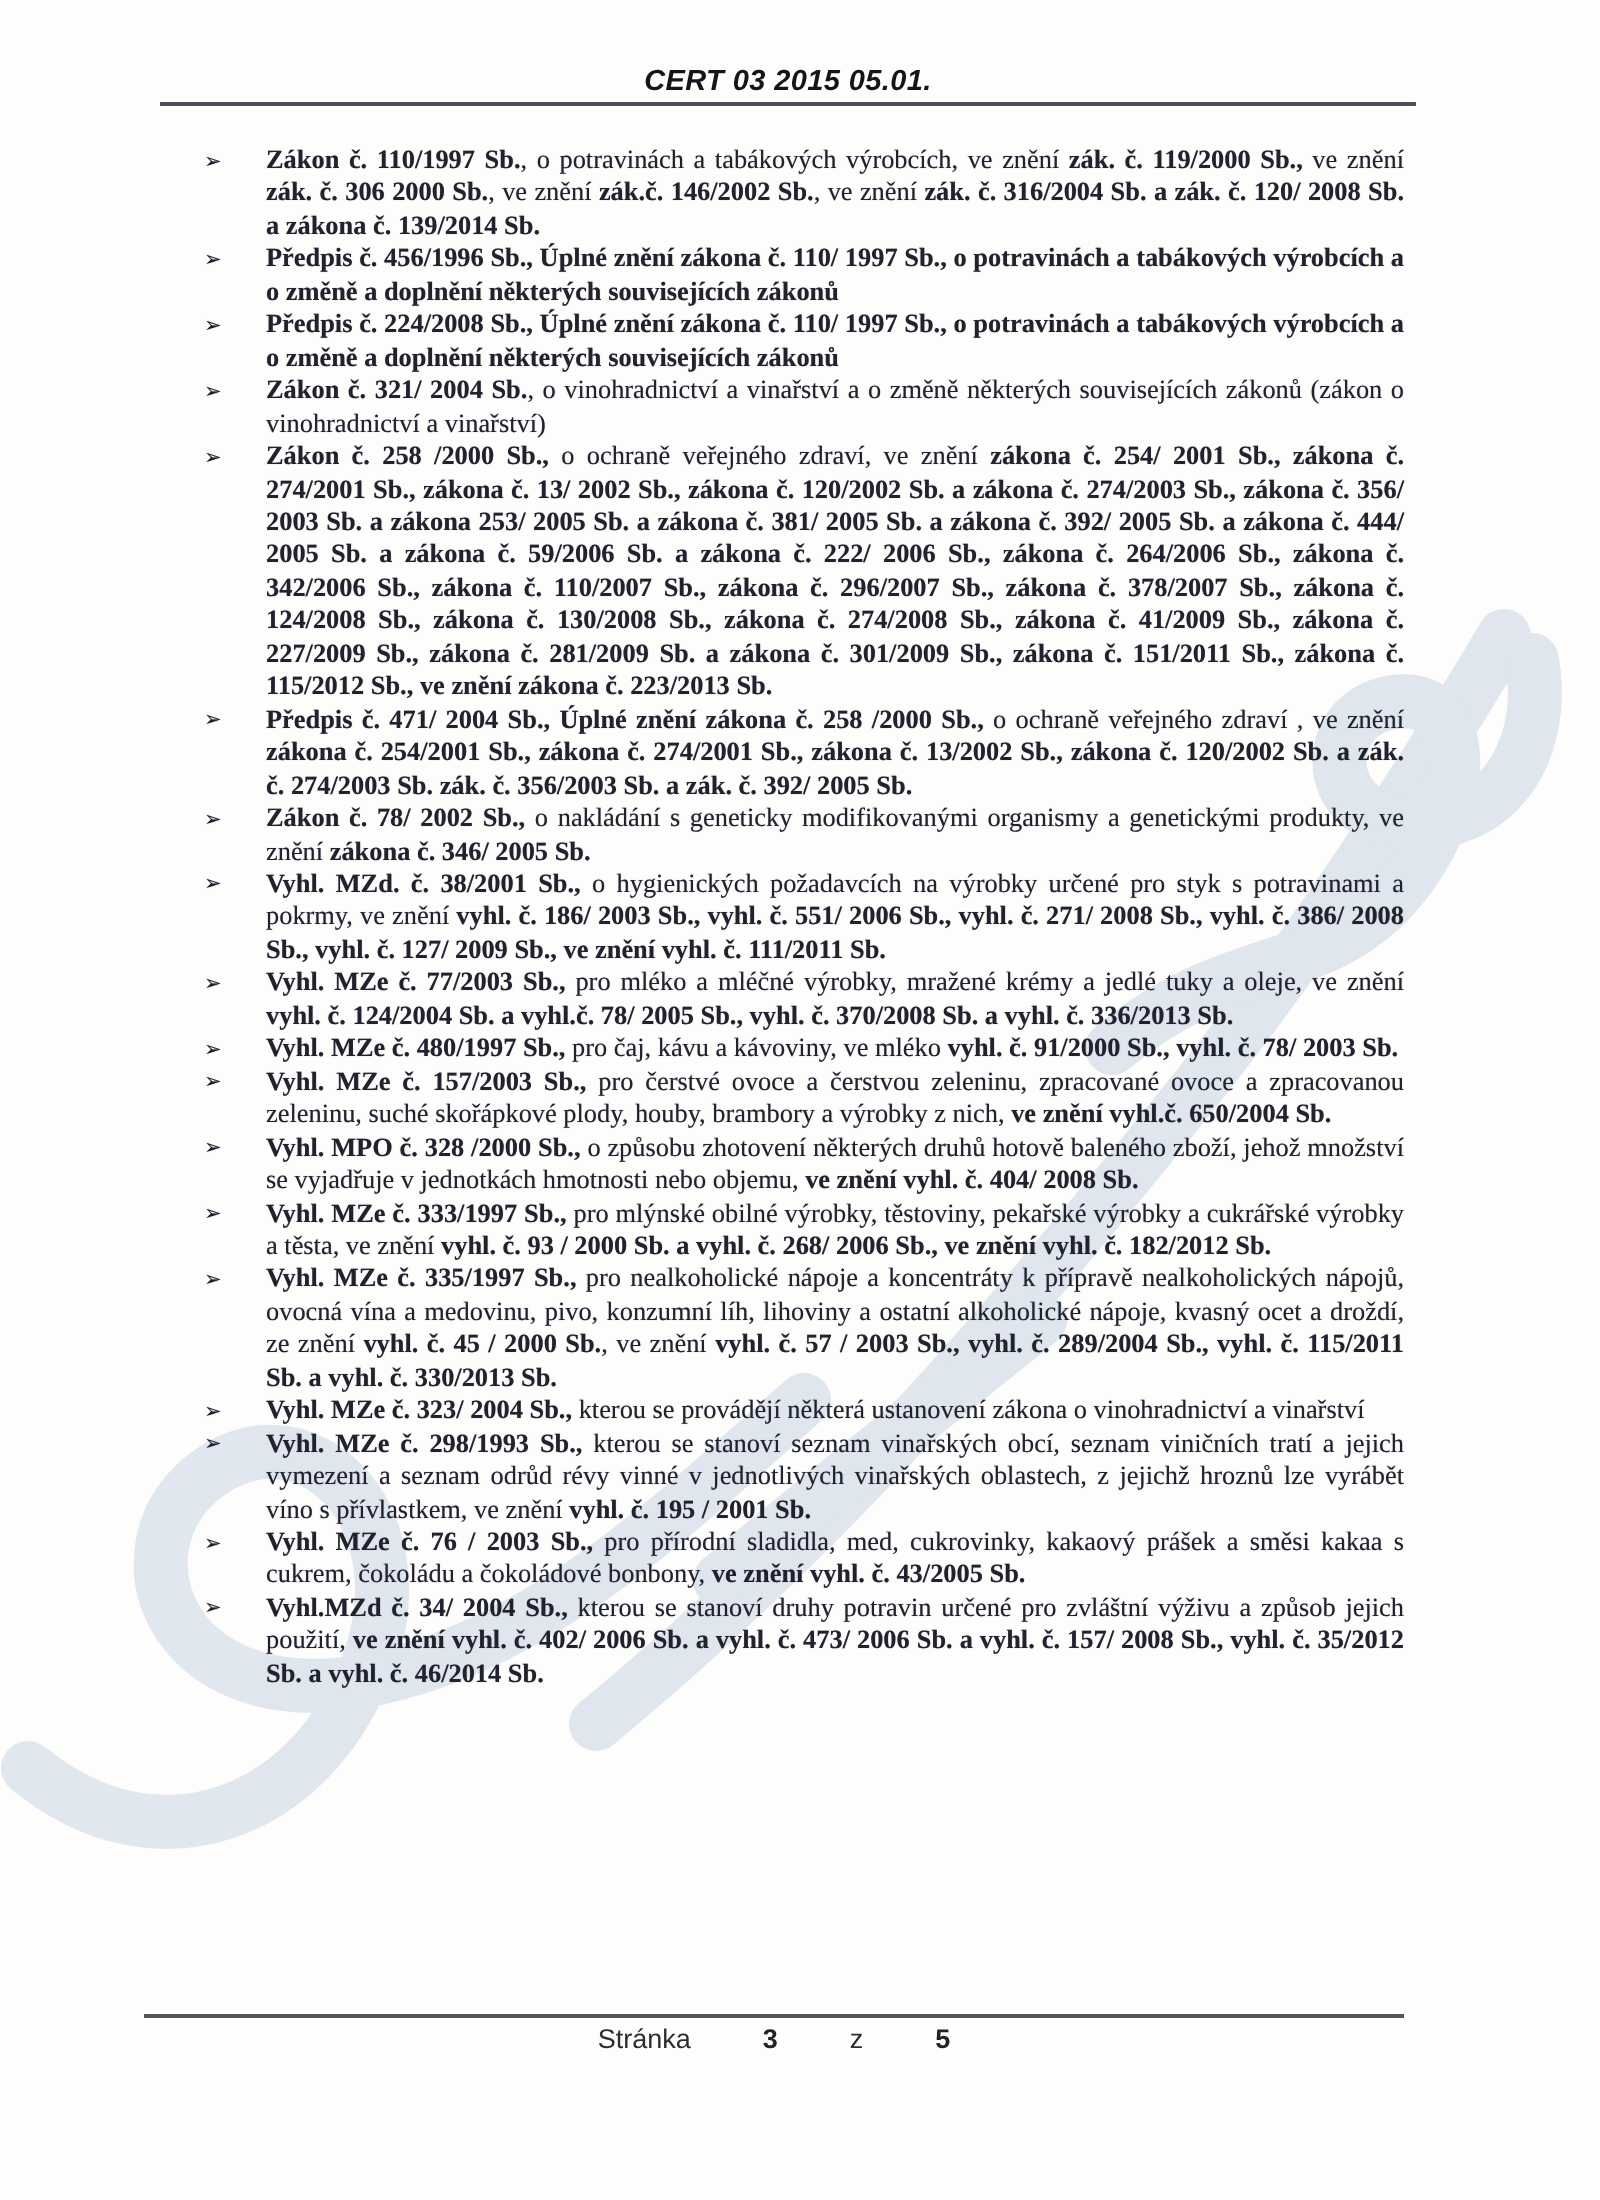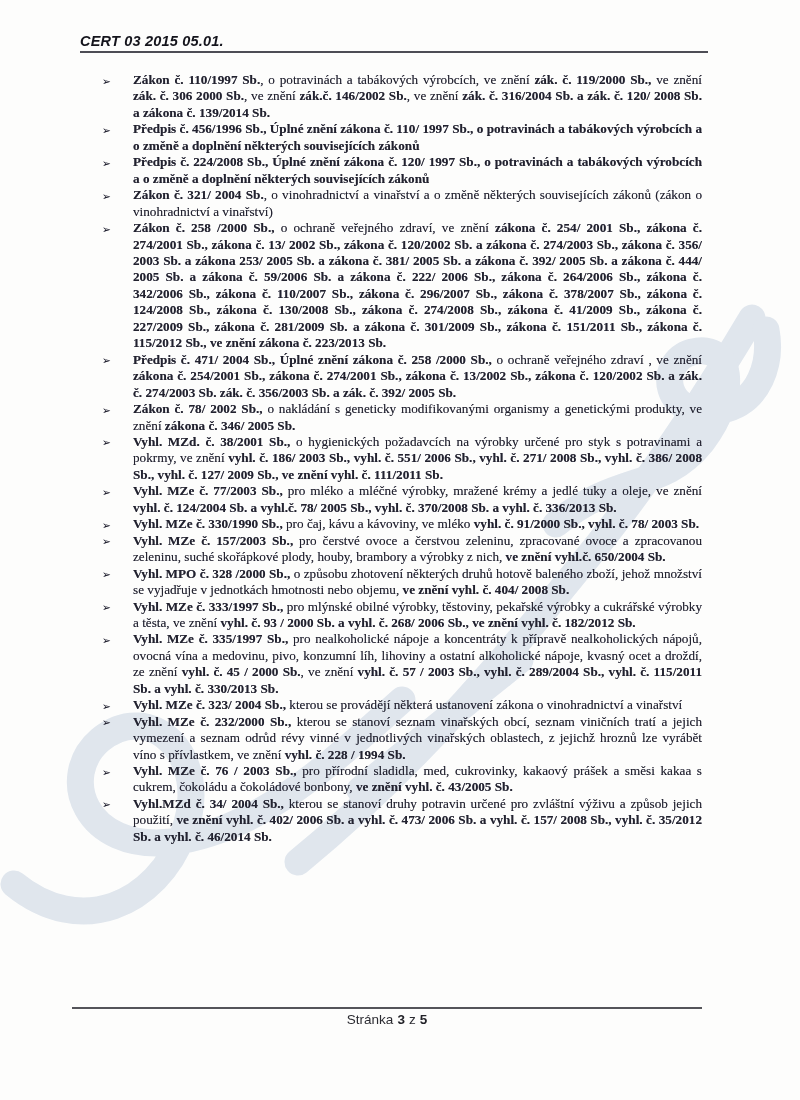--- a/index.html
+++ b/index.html
@@ -9,21 +9,21 @@
     position: relative;
     overflow: hidden;
     font-family: "Liberation Serif", serif;
   }
   .watermark {
     position: absolute; left: 0; top: 0; width: 800px; height: 1100px;
     z-index: 0; pointer-events: none;
   }
   .doc-code {
     position: absolute; top: 33px; left: 80px; width: 628px;
-    text-align: left;
+    text-align: center;
     font-family: "Liberation Sans", sans-serif;
     font-style: italic; font-weight: bold;
     font-size: 14.5px; color: #14141c;
     letter-spacing: 0.2px;
     z-index: 1;
   }
   .header-rule {
     position: absolute; top: 51px; left: 80px; width: 628px; height: 2px;
     background: #4d4d55; z-index: 1;
   }
@@ -52,55 +52,55 @@
     background: #54545a; z-index: 1;
   }
   .page-footer {
     position: absolute; top: 1012px; left: 72px; width: 630px;
     text-align: center;
     font-family: "Liberation Sans", sans-serif;
     font-size: 13.5px; color: #2c2c32;
     z-index: 1;
   }
   .page-footer .b { font-weight: bold; color: #222228; }
-  .page-footer span { margin: 0 2px; }
+  .page-footer span { margin: 0 18px; }
 </style>
 </head>
 <body>
 
 <svg class="watermark" viewBox="0 0 800 1100" xmlns="http://www.w3.org/2000/svg" aria-hidden="true">
   <g fill="none" stroke="#dde4ec" stroke-width="27" stroke-linecap="round" opacity="0.9">
     <path d="M 14 884 C 80 938 156 906 184 832 C 212 756 150 698 100 740 C 58 776 84 852 172 842 C 262 830 332 762 402 700"></path>
     <path d="M 298 862 C 420 762 520 642 600 542 C 660 466 708 392 752 318"></path>
     <path d="M 556 524 C 618 472 662 492 702 442 C 740 392 732 342 692 352 C 656 362 662 422 722 410 C 760 402 772 362 766 330"></path>
     <path d="M 360 790 C 420 740 470 700 520 660"></path>
   </g>
 </svg>
 
 <div class="doc-code">CERT 03 2015 05.01.</div>
 <div class="header-rule"></div>
 
 <div class="content">
   <ol class="law-list">
       <li><span class="marker">➢</span><span class="b">Zákon č. 110/1997 Sb.</span><span class="r">, o potravinách a tabákových výrobcích, ve znění </span><span class="b">zák. č. 119/2000 Sb.,</span><span class="r"> ve znění </span><span class="b">zák. č. 306 2000 Sb.</span><span class="r">, ve znění </span><span class="b">zák.č. 146/2002 Sb.</span><span class="r">, ve znění </span><span class="b">zák. č. 316/2004 Sb. a zák. č. 120/ 2008 Sb. a zákona č. 139/2014 Sb.</span></li>
       <li><span class="marker">➢</span><span class="b">Předpis č. 456/1996 Sb., Úplné znění zákona č. 110/ 1997 Sb., o potravinách a tabákových výrobcích a o změně a doplnění některých souvisejících zákonů</span></li>
-      <li><span class="marker">➢</span><span class="b">Předpis č. 224/2008 Sb., Úplné znění zákona č. 120/ 1997 Sb., o potravinách a tabákových výrobcích a o změně a doplnění některých souvisejících zákonů</span></li>
+      <li><span class="marker">➢</span><span class="b">Předpis č. 224/2008 Sb., Úplné znění zákona č. 110/ 1997 Sb., o potravinách a tabákových výrobcích a o změně a doplnění některých souvisejících zákonů</span></li>
       <li><span class="marker">➢</span><span class="b">Zákon č. 321/ 2004 Sb.</span><span class="r">, o vinohradnictví a vinařství a o změně některých souvisejících zákonů (zákon o vinohradnictví a vinařství)</span></li>
       <li><span class="marker">➢</span><span class="b">Zákon č. 258 /2000 Sb.,</span><span class="r"> o ochraně veřejného zdraví, ve znění </span><span class="b">zákona č. 254/ 2001 Sb., zákona č. 274/2001 Sb., zákona č. 13/ 2002 Sb., zákona č. 120/2002 Sb. a zákona č. 274/2003 Sb., zákona č. 356/ 2003 Sb. a zákona 253/ 2005 Sb. a zákona č. 381/ 2005 Sb. a zákona č. 392/ 2005 Sb. a zákona č. 444/ 2005 Sb. a zákona č. 59/2006 Sb. a zákona č. 222/ 2006 Sb., zákona č. 264/2006 Sb., zákona č. 342/2006 Sb., zákona č. 110/2007 Sb., zákona č. 296/2007 Sb., zákona č. 378/2007 Sb., zákona č. 124/2008 Sb., zákona č. 130/2008 Sb., zákona č. 274/2008 Sb., zákona č. 41/2009 Sb., zákona č. 227/2009 Sb., zákona č. 281/2009 Sb. a zákona č. 301/2009 Sb., zákona č. 151/2011 Sb., zákona č. 115/2012 Sb., ve znění zákona č. 223/2013 Sb.</span></li>
       <li><span class="marker">➢</span><span class="b">Předpis č. 471/ 2004 Sb., Úplné znění zákona č. 258 /2000 Sb.,</span><span class="r"> o ochraně veřejného zdraví , ve znění </span><span class="b">zákona č. 254/2001 Sb., zákona č. 274/2001 Sb., zákona č. 13/2002 Sb., zákona č. 120/2002 Sb. a zák. č. 274/2003 Sb. zák. č. 356/2003 Sb. a zák. č. 392/ 2005 Sb.</span></li>
       <li><span class="marker">➢</span><span class="b">Zákon č. 78/ 2002 Sb.,</span><span class="r"> o nakládání s geneticky modifikovanými organismy a genetickými produkty, ve znění </span><span class="b">zákona č. 346/ 2005 Sb.</span></li>
       <li><span class="marker">➢</span><span class="b">Vyhl. MZd. č. 38/2001 Sb.,</span><span class="r"> o hygienických požadavcích na výrobky určené pro styk s potravinami a pokrmy, ve znění </span><span class="b">vyhl. č. 186/ 2003 Sb., vyhl. č. 551/ 2006 Sb., vyhl. č. 271/ 2008 Sb., vyhl. č. 386/ 2008 Sb., vyhl. č. 127/ 2009 Sb., ve znění vyhl. č. 111/2011 Sb.</span></li>
       <li><span class="marker">➢</span><span class="b">Vyhl. MZe č. 77/2003 Sb.,</span><span class="r"> pro mléko a mléčné výrobky, mražené krémy a jedlé tuky a oleje, ve znění </span><span class="b">vyhl. č. 124/2004 Sb. a vyhl.č. 78/ 2005 Sb., vyhl. č. 370/2008 Sb. a vyhl. č. 336/2013 Sb.</span></li>
-      <li><span class="marker">➢</span><span class="b">Vyhl. MZe č. 330/1990 Sb.,</span><span class="r"> pro čaj, kávu a kávoviny, ve mléko </span><span class="b">vyhl. č. 91/2000 Sb., vyhl. č. 78/ 2003 Sb.</span></li>
+      <li><span class="marker">➢</span><span class="b">Vyhl. MZe č. 480/1997 Sb.,</span><span class="r"> pro čaj, kávu a kávoviny, ve mléko </span><span class="b">vyhl. č. 91/2000 Sb., vyhl. č. 78/ 2003 Sb.</span></li>
       <li><span class="marker">➢</span><span class="b">Vyhl. MZe č. 157/2003 Sb.,</span><span class="r"> pro čerstvé ovoce a čerstvou zeleninu, zpracované ovoce a zpracovanou zeleninu, suché skořápkové plody, houby, brambory a výrobky z nich, </span><span class="b">ve znění vyhl.č. 650/2004 Sb.</span></li>
       <li><span class="marker">➢</span><span class="b">Vyhl. MPO č. 328 /2000 Sb.,</span><span class="r"> o způsobu zhotovení některých druhů hotově baleného zboží, jehož množství se vyjadřuje v jednotkách hmotnosti nebo objemu, </span><span class="b">ve znění vyhl. č. 404/ 2008 Sb.</span></li>
       <li><span class="marker">➢</span><span class="b">Vyhl. MZe č. 333/1997 Sb.,</span><span class="r"> pro mlýnské obilné výrobky, těstoviny, pekařské výrobky a cukrářské výrobky a těsta, ve znění </span><span class="b">vyhl. č. 93 / 2000 Sb. a vyhl. č. 268/ 2006 Sb., ve znění vyhl. č. 182/2012 Sb.</span></li>
       <li><span class="marker">➢</span><span class="b">Vyhl. MZe č. 335/1997 Sb.,</span><span class="r"> pro nealkoholické nápoje a koncentráty k přípravě nealkoholických nápojů, ovocná vína a medovinu, pivo, konzumní líh, lihoviny a ostatní alkoholické nápoje, kvasný ocet a droždí, ze znění </span><span class="b">vyhl. č. 45 / 2000 Sb.</span><span class="r">, ve znění </span><span class="b">vyhl. č. 57 / 2003 Sb., vyhl. č. 289/2004 Sb., vyhl. č. 115/2011 Sb. a vyhl. č. 330/2013 Sb.</span></li>
       <li><span class="marker">➢</span><span class="b">Vyhl. MZe č. 323/ 2004 Sb.,</span><span class="r"> kterou se provádějí některá ustanovení zákona o vinohradnictví a vinařství</span></li>
-      <li><span class="marker">➢</span><span class="b">Vyhl. MZe č. 232/2000 Sb.,</span><span class="r"> kterou se stanoví seznam vinařských obcí, seznam viničních tratí a jejich vymezení a seznam odrůd révy vinné v jednotlivých vinařských oblastech, z jejichž hroznů lze vyrábět víno s přívlastkem, ve znění </span><span class="b">vyhl. č. 228 / 1994 Sb.</span></li>
+      <li><span class="marker">➢</span><span class="b">Vyhl. MZe č. 298/1993 Sb.,</span><span class="r"> kterou se stanoví seznam vinařských obcí, seznam viničních tratí a jejich vymezení a seznam odrůd révy vinné v jednotlivých vinařských oblastech, z jejichž hroznů lze vyrábět víno s přívlastkem, ve znění </span><span class="b">vyhl. č. 195 / 2001 Sb.</span></li>
       <li><span class="marker">➢</span><span class="b">Vyhl. MZe č. 76 / 2003 Sb.,</span><span class="r"> pro přírodní sladidla, med, cukrovinky, kakaový prášek a směsi kakaa s cukrem, čokoládu a čokoládové bonbony, </span><span class="b">ve znění vyhl. č. 43/2005 Sb.</span></li>
       <li><span class="marker">➢</span><span class="b">Vyhl.MZd č. 34/ 2004 Sb.,</span><span class="r"> kterou se stanoví druhy potravin určené pro zvláštní výživu a způsob jejich použití, </span><span class="b">ve znění vyhl. č. 402/ 2006 Sb. a vyhl. č. 473/ 2006 Sb. a vyhl. č. 157/ 2008 Sb., vyhl. č. 35/2012 Sb. a vyhl. č. 46/2014 Sb.</span></li>
     </ol>
 </div>
 
 <div class="footer-rule"></div>
 <div class="page-footer">
   <span class="r">Stránka</span><span class="b">3</span><span class="r">z</span><span class="b">5</span>
 </div>
 

